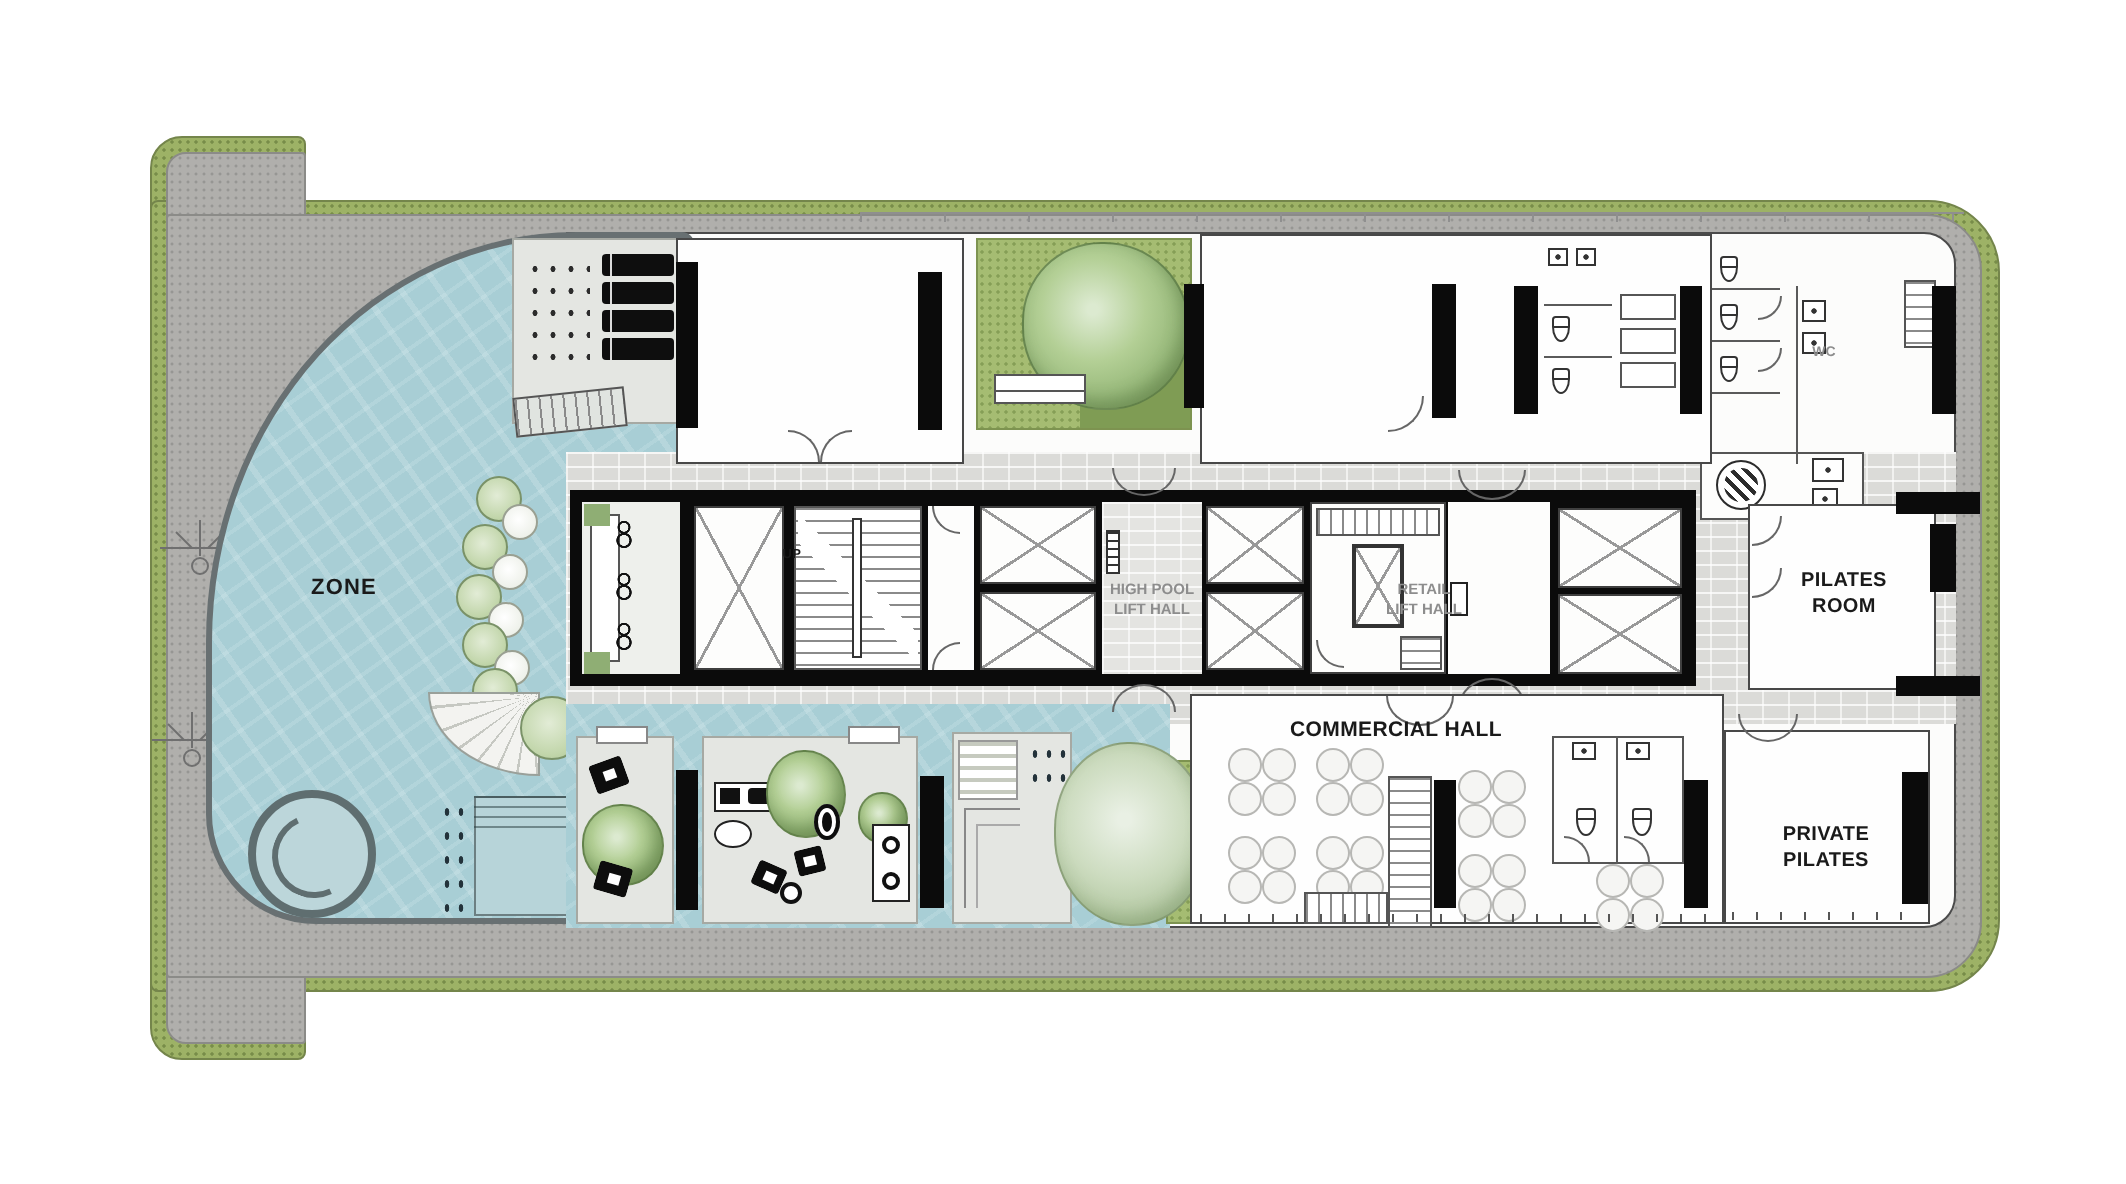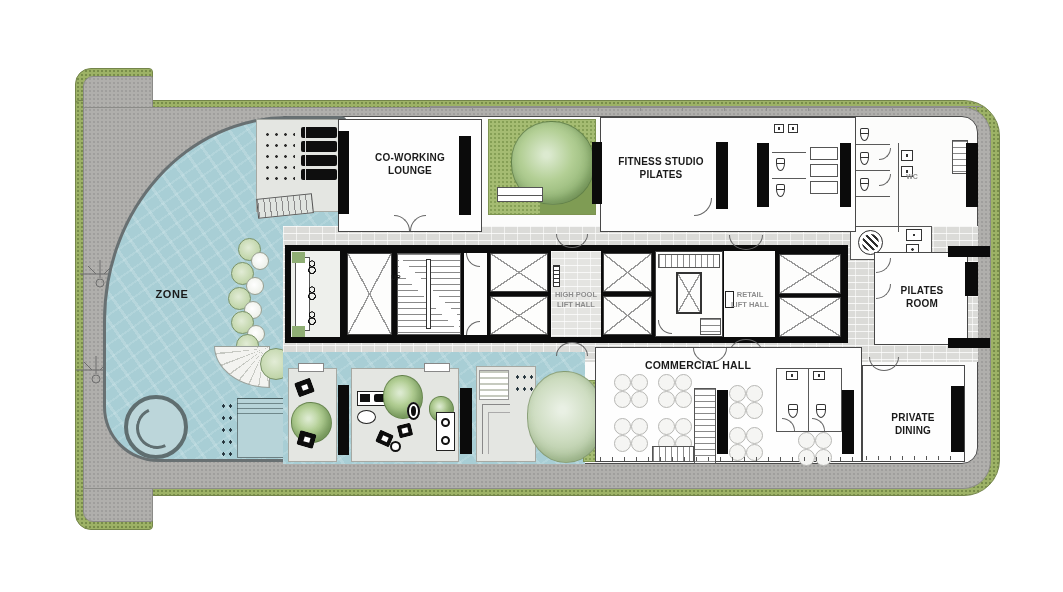--- a/index.html
+++ b/index.html
@@ -205,52 +205,48 @@
   <div class="a xcell" style="left:676px;top:272px;width:26px;height:42px;border:2px solid #333;"></div>
   <div class="a treadsH" style="left:700px;top:318px;width:21px;height:17px;"></div>
   <div class="a arc dl" style="left:658px;top:320px;width:14px;height:14px;"></div>
 
   <div class="a" style="left:724px;top:251px;width:51px;height:86px;background:#fdfdfc;"></div>
   <div class="a" style="left:725px;top:291px;width:9px;height:17px;background:#fff;border:1.2px solid #222;"></div>
   <div class="a arc dl" style="left:729px;top:235px;width:17px;height:15px;"></div>
   <div class="a arc dr" style="left:746px;top:235px;width:17px;height:15px;"></div>
   <div class="a arc ul" style="left:729px;top:339px;width:17px;height:15px;"></div>
   <div class="a arc ur" style="left:746px;top:339px;width:17px;height:15px;"></div>
-  <div class="a glbl" style="left:719px;top:290px;width:62px;">RETAIL
+  <div class="a glbl" style="left:681px;top:290px;width:62px;">RETAIL
 LIFT HALL</div>
 
   <div class="a xcell" style="left:779px;top:254px;width:62px;height:40px;"></div>
   <div class="a xcell" style="left:779px;top:297px;width:62px;height:40px;"></div>
 
   <div class="a" style="left:850px;top:226px;width:82px;height:34px;background:#fdfdfc;border:1px solid #555;"></div>
   <div class="a fan" style="left:858px;top:230px;width:25px;height:25px;">
       <span></span>
     </div>
   <div class="a sink" style="left:906px;top:229px;width:16px;height:12px;"></div>
   <div class="a sink" style="left:906px;top:244px;width:13px;height:11px;"></div>
 
   <div class="a room" style="left:338px;top:119px;width:144px;height:113px;"></div>
   <div class="a bar" style="left:338px;top:131px;width:11px;height:83px;"></div>
   <div class="a bar" style="left:459px;top:136px;width:12px;height:79px;"></div>
   <div class="a arc ur" style="left:394px;top:215px;width:16px;height:16px;"></div>
   <div class="a arc ul" style="left:410px;top:215px;width:16px;height:16px;"></div>
-  <div class="a lbl" style="left:348px;top:152px;width:124px;">CO-WORKING
-LOUNGE</div>
 
   <div class="a grass" style="left:488px;top:119px;width:108px;height:96px;"></div>
   <div class="a" style="left:540px;top:178px;width:55px;height:36px;background:#7f9c54;"></div>
   <div class="a tree" style="left:511px;top:121px;width:84px;height:84px;"></div>
   <div class="a" style="left:497px;top:187px;width:46px;height:15px;background:#fff;border:1px solid #555;background-image:linear-gradient(#555,#555);background-size:100% 1px;background-position:0 7px;background-repeat:no-repeat;"></div>
 
   <div class="a room" style="left:600px;top:117px;width:256px;height:115px;"></div>
   <div class="a bar" style="left:592px;top:142px;width:10px;height:62px;"></div>
   <div class="a bar" style="left:716px;top:142px;width:12px;height:67px;"></div>
   <div class="a arc dr" style="left:694px;top:198px;width:18px;height:18px;"></div>
-  <div class="a lbl" style="left:600px;top:156px;width:122px;">FITNESS STUDIO
-PILATES</div>
 
   <div class="a thinwall" style="left:772px;top:152px;width:34px;height:1px;"></div>
   <div class="a thinwall" style="left:772px;top:178px;width:34px;height:1px;"></div>
   <div class="a sink" style="left:774px;top:124px;width:10px;height:9px;"></div>
   <div class="a sink" style="left:788px;top:124px;width:10px;height:9px;"></div>
   <div class="a wcfix" style="left:776px;top:158px;width:9px;height:13px;"></div>
   <div class="a wcfix" style="left:776px;top:184px;width:9px;height:13px;"></div>
   <div class="a bar" style="left:757px;top:143px;width:12px;height:64px;"></div>
   <div class="a treadsV" style="left:810px;top:147px;width:28px;height:13px;background-image:none;"></div>
   <div class="a treadsV" style="left:810px;top:164px;width:28px;height:13px;background-image:none;"></div>
@@ -341,15 +337,15 @@
   <div class="a arc ur" style="left:812px;top:418px;width:13px;height:13px;"></div>
   <div class="a bar" style="left:842px;top:390px;width:12px;height:64px;"></div>
   <div class="a ticks" style="left:600px;top:457px;width:258px;height:4px;"></div>
 
   <div class="a room" style="left:862px;top:365px;width:103px;height:97px;"></div>
   <div class="a arc dl" style="left:869px;top:357px;width:15px;height:14px;"></div>
   <div class="a arc dr" style="left:884px;top:357px;width:15px;height:14px;"></div>
   <div class="a bar" style="left:951px;top:386px;width:13px;height:66px;"></div>
   <div class="a ticks" style="left:866px;top:456px;width:95px;height:4px;"></div>
   <div class="a lbl" style="left:868px;top:412px;width:90px;">PRIVATE
-DINING</div>
+PILATES</div>
 
 </div>
 
 </body></html>

